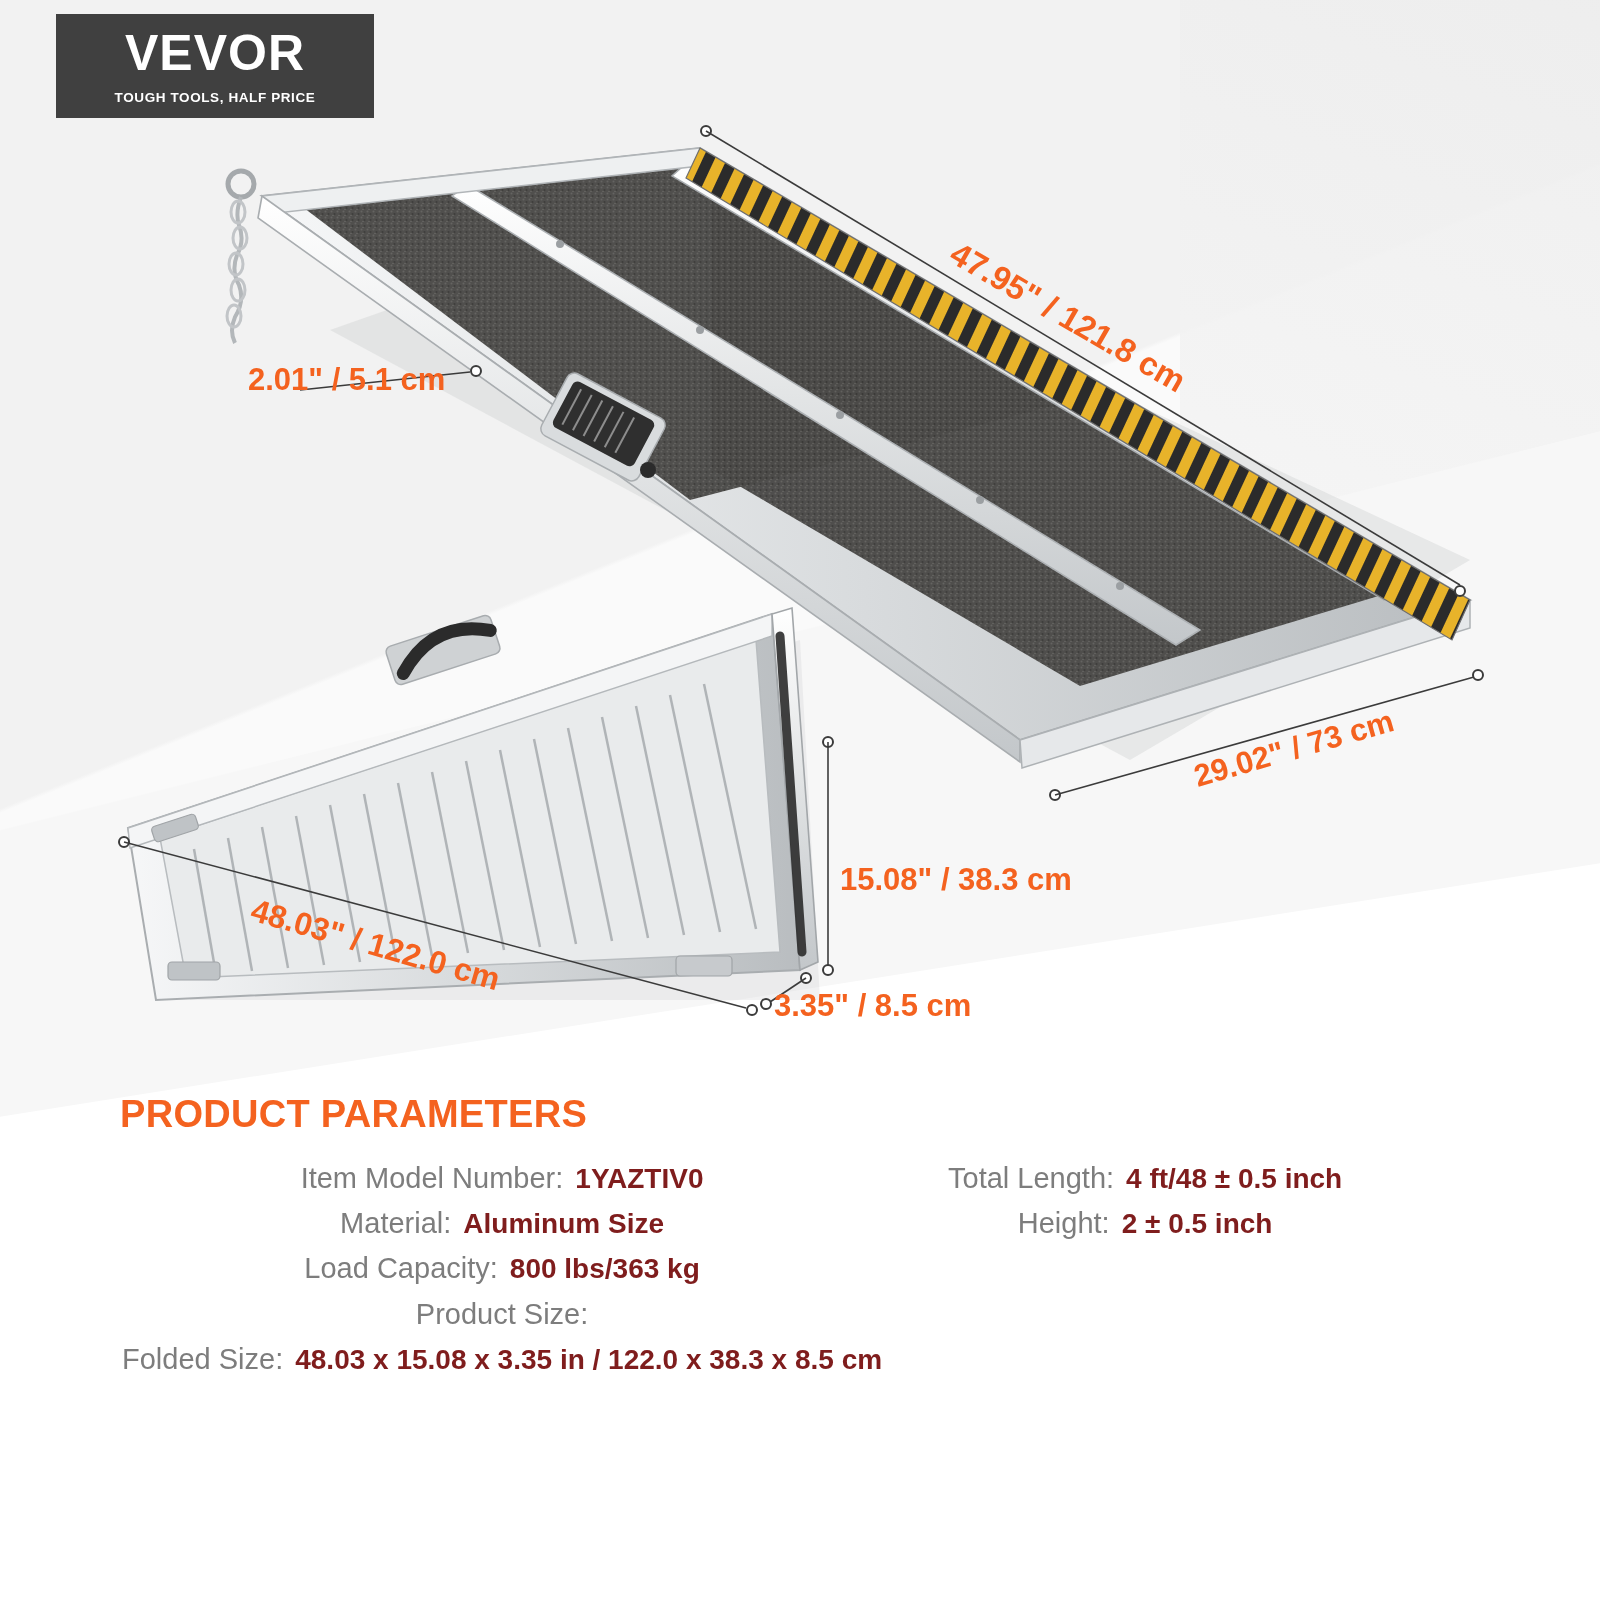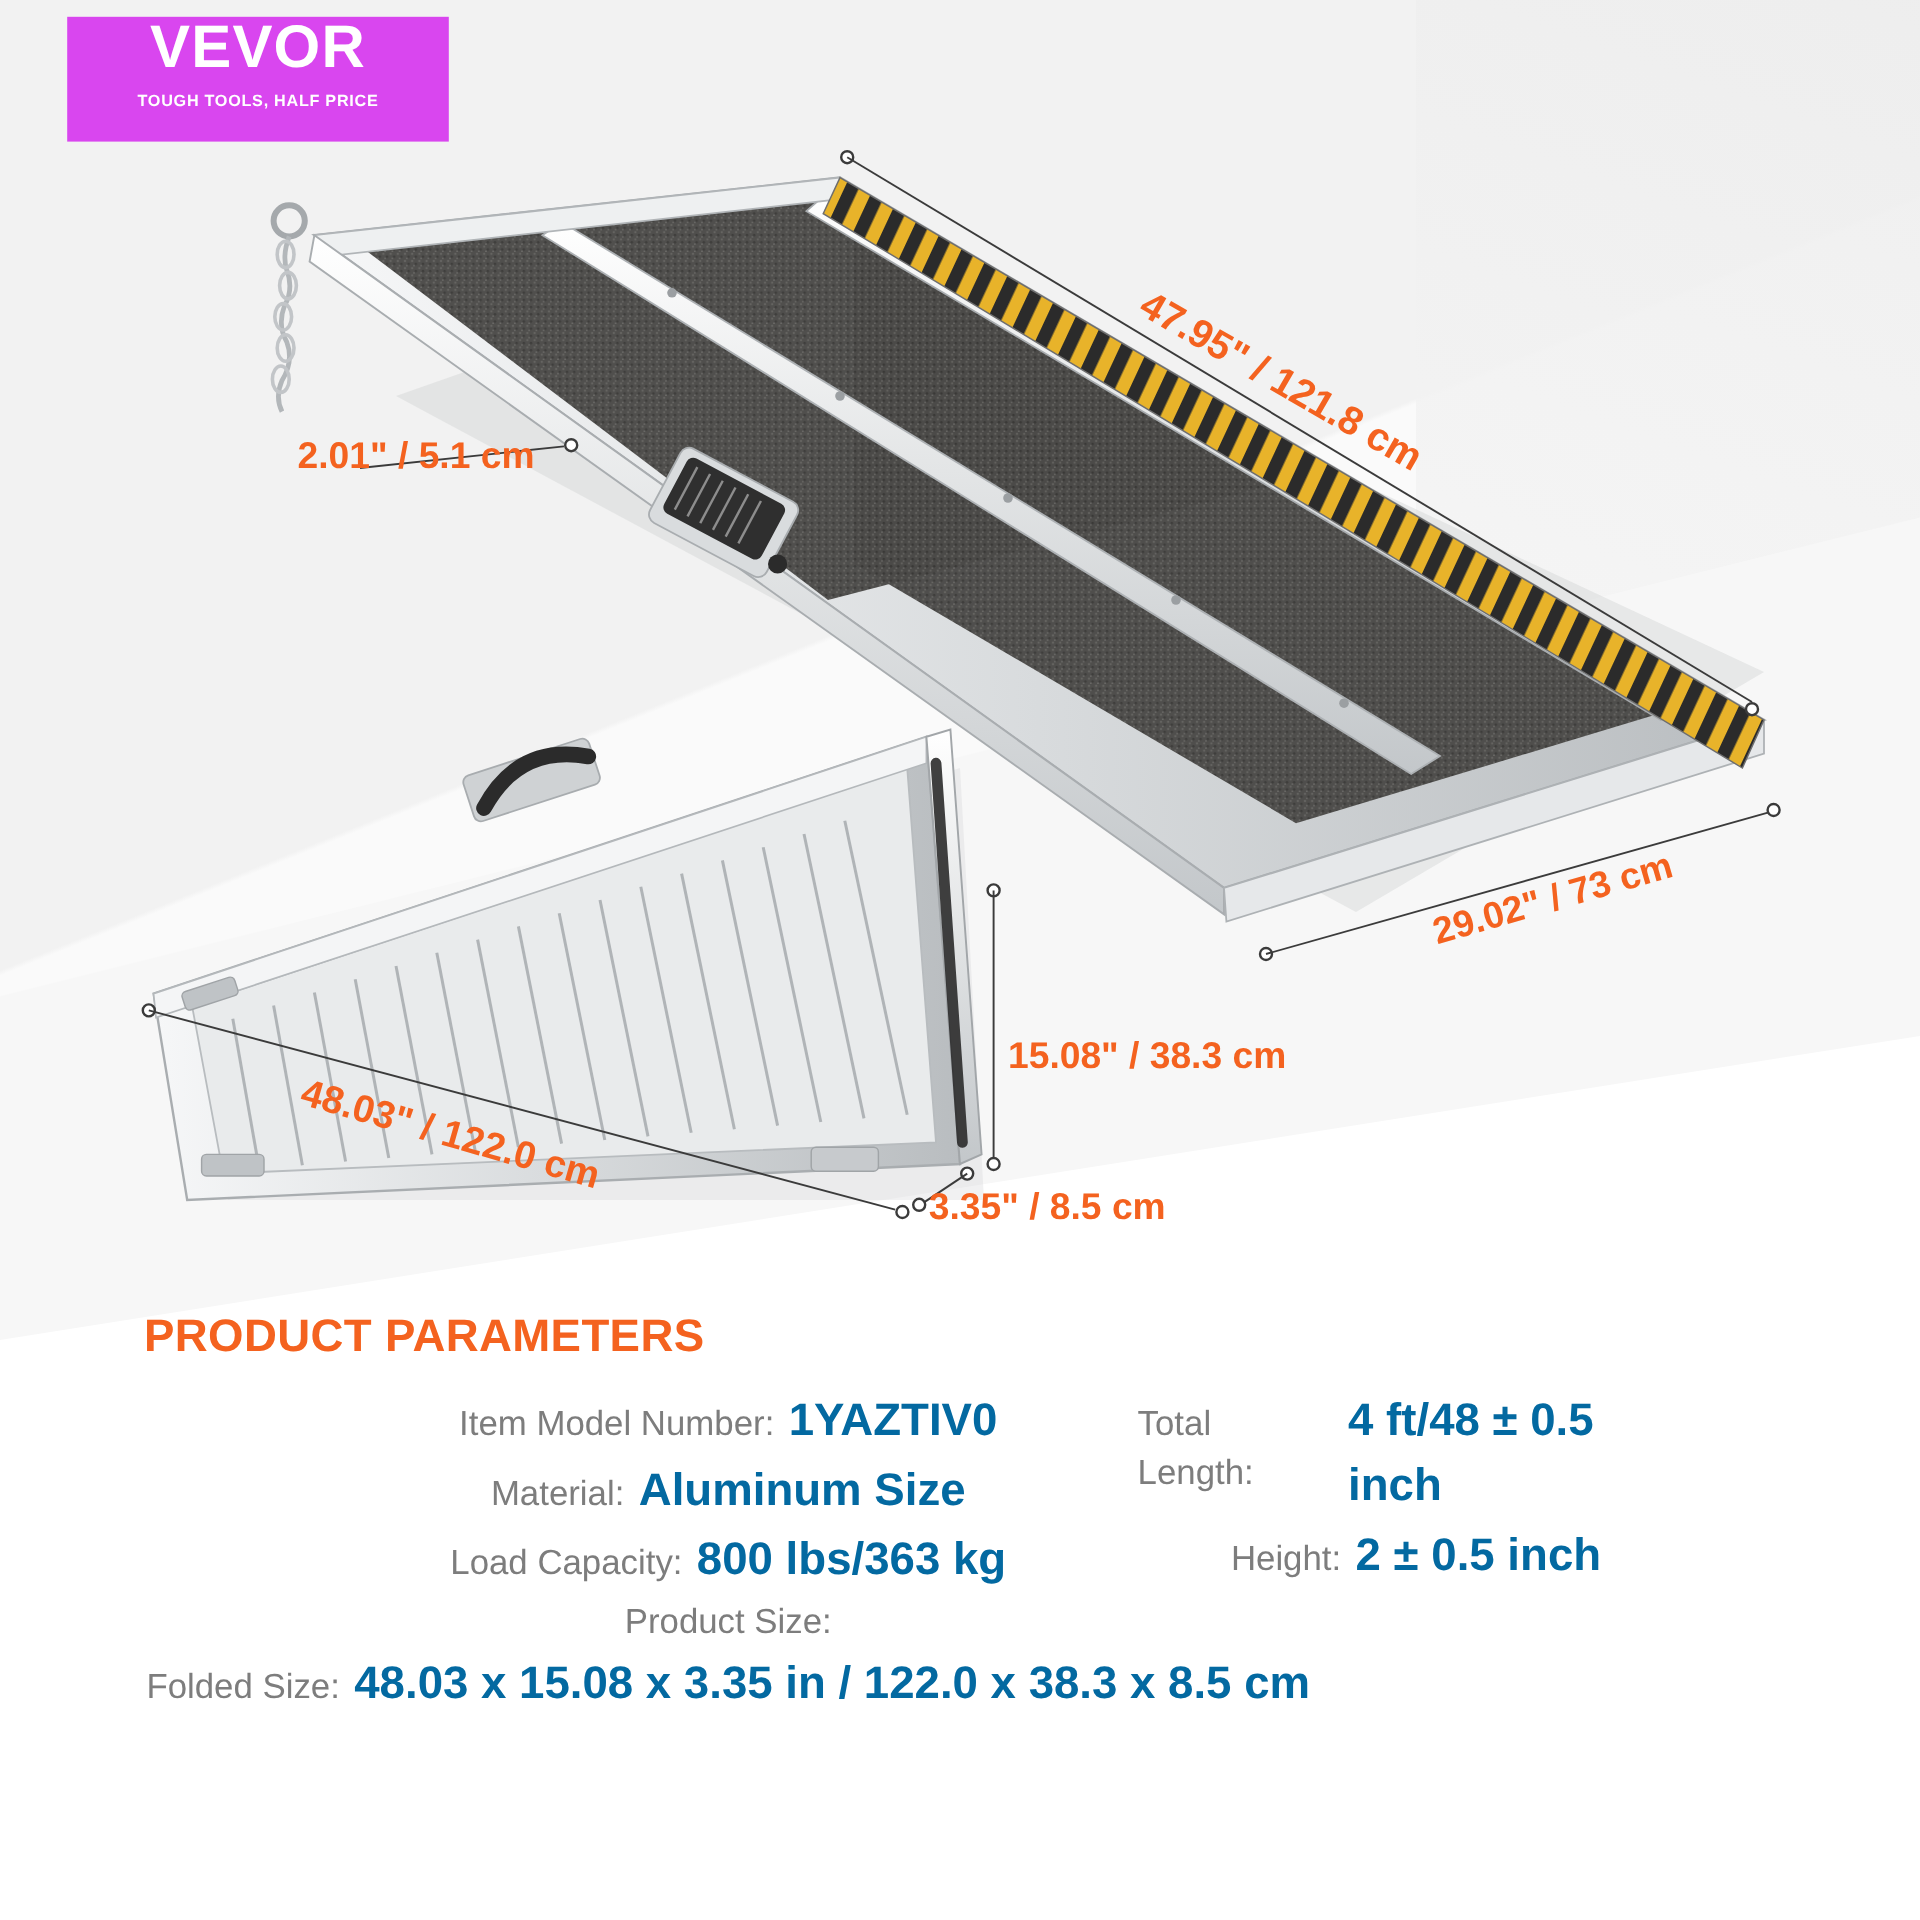--- a/index.html
+++ b/index.html
@@ -31,22 +31,22 @@
   }
   .bg-shade-right {
     position:absolute; right:0; top:0; width:420px; height:1060px;
     background:linear-gradient(200deg, #ededed 0%, #f6f6f6 70%, #fafafa 100%);
     opacity:.85;
   }
 
   
   .logo {
     position:absolute; left:56px; top:14px; width:318px; height:104px;
-    background:#d946ef; z-index:5;
-    display:flex; flex-direction:column; align-items:center; 
+    background:#404040; z-index:5;
+    display:flex; flex-direction:column; align-items:center; justify-content:center;
   }
   .logo-word {
     color:#ffffff; font-size:50px; font-weight:bold; letter-spacing:1px;
     line-height:1; font-family:"Liberation Sans", sans-serif;
   }
   .logo-sub {
     color:#ffffff; font-size:13.5px; font-weight:bold; letter-spacing:.6px;
     margin-top:12px; font-family:"Liberation Sans", sans-serif;
   }
 
@@ -63,21 +63,21 @@
   
   .params { position:absolute; left:0; top:1080px; width:1412px; height:520px; z-index:7; }
   .params-title {
     position:absolute; left:120px; top:13px;
     color:#f4621f; font-size:38px; font-weight:bold; letter-spacing:.3px;
   }
   .col-left { position:absolute; left:122px; top:78px; }
   .col-right { position:absolute; left:948px; top:78px; }
   .row { display:flex; align-items:baseline; margin-bottom:4px; line-height:1.42;justify-content:center; }
   .lbl { color:#7d7d7d; font-size:29px; font-weight:normal; }
-  .val { color:#0369a1; font-size:38px; font-weight:bold; margin-left:12px; }
+  .val { color:#7f1d1d; font-size:28px; font-weight:bold; margin-left:12px; }
 </style>
 </head>
 <body>
 
 <div class="bg-wrap">
   <div class="bg-light"></div>
   <div class="bg-shade-right"></div>
   <div class="bg-diag1"></div>
   <div class="bg-diag2"></div>
 </div>

